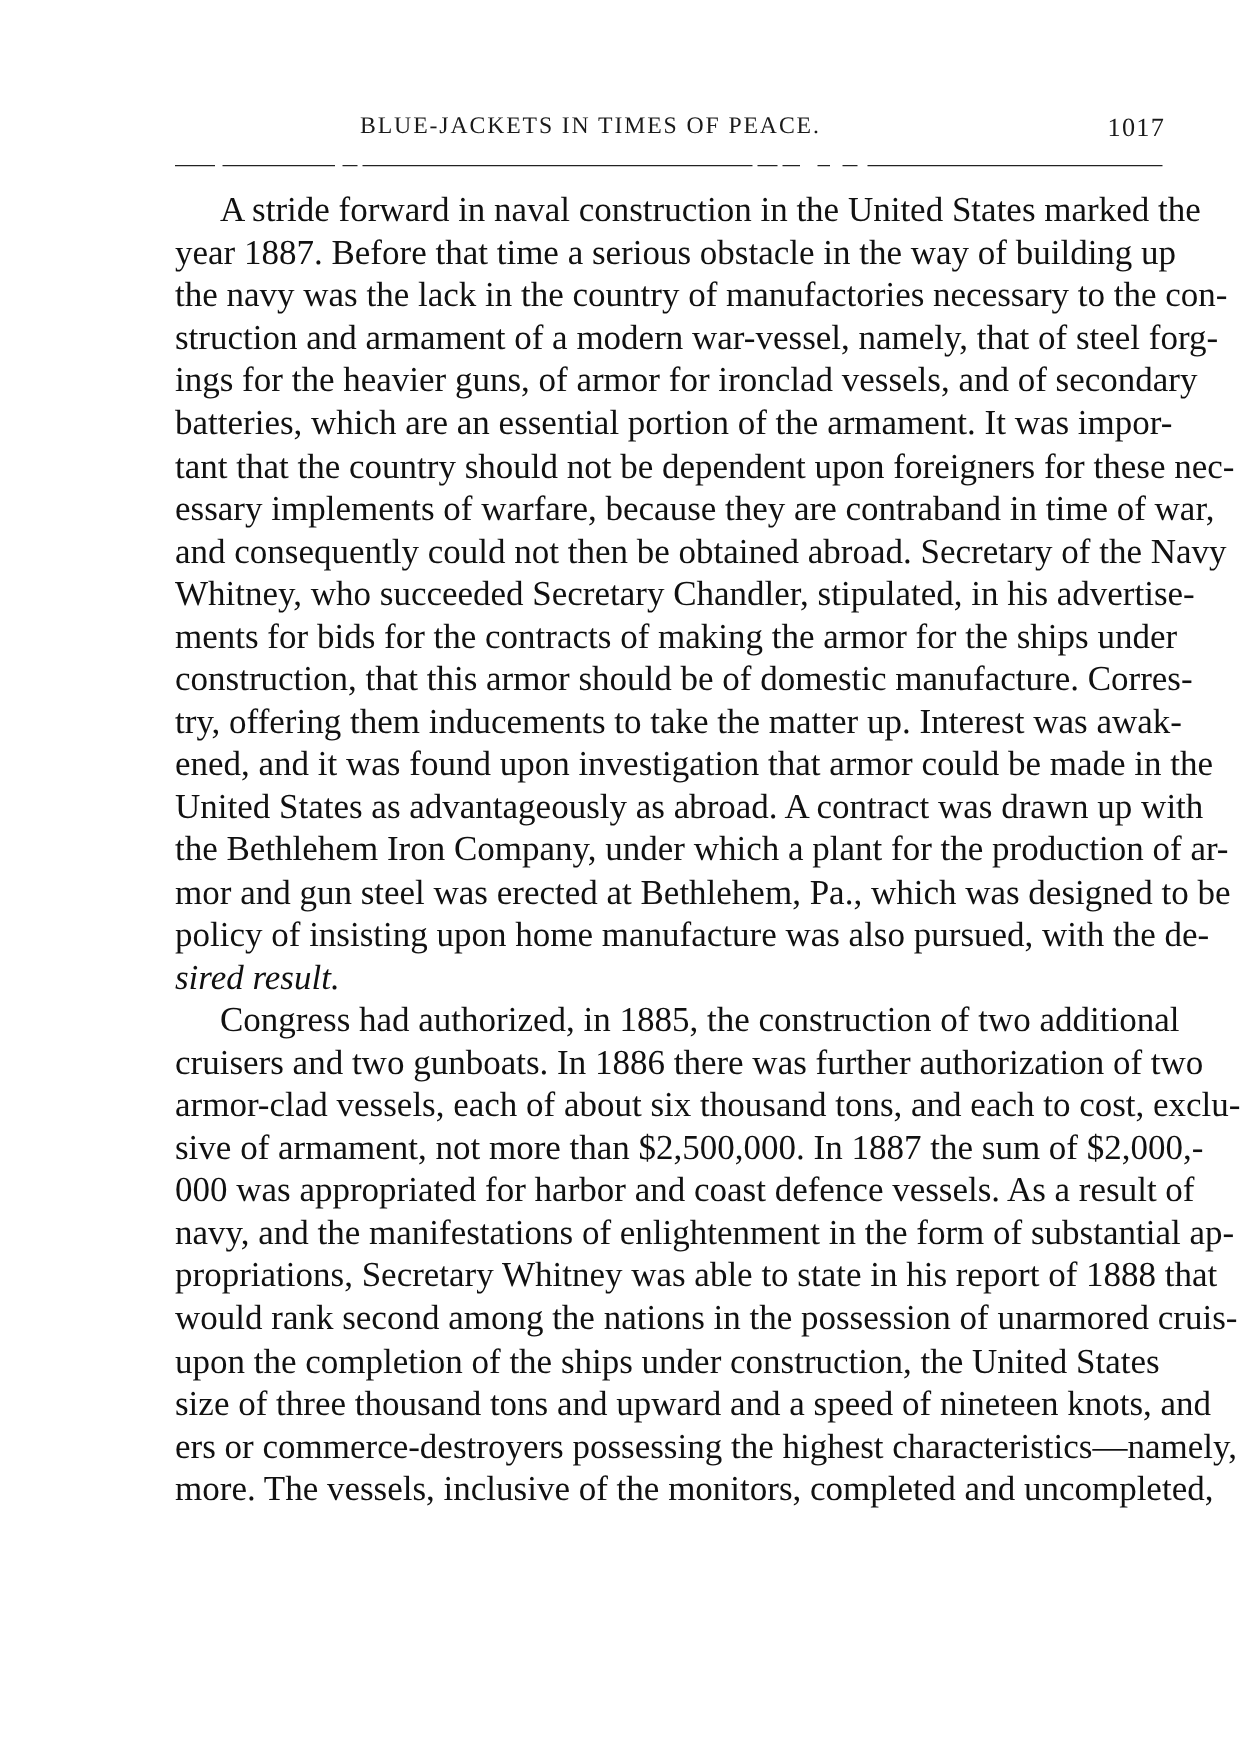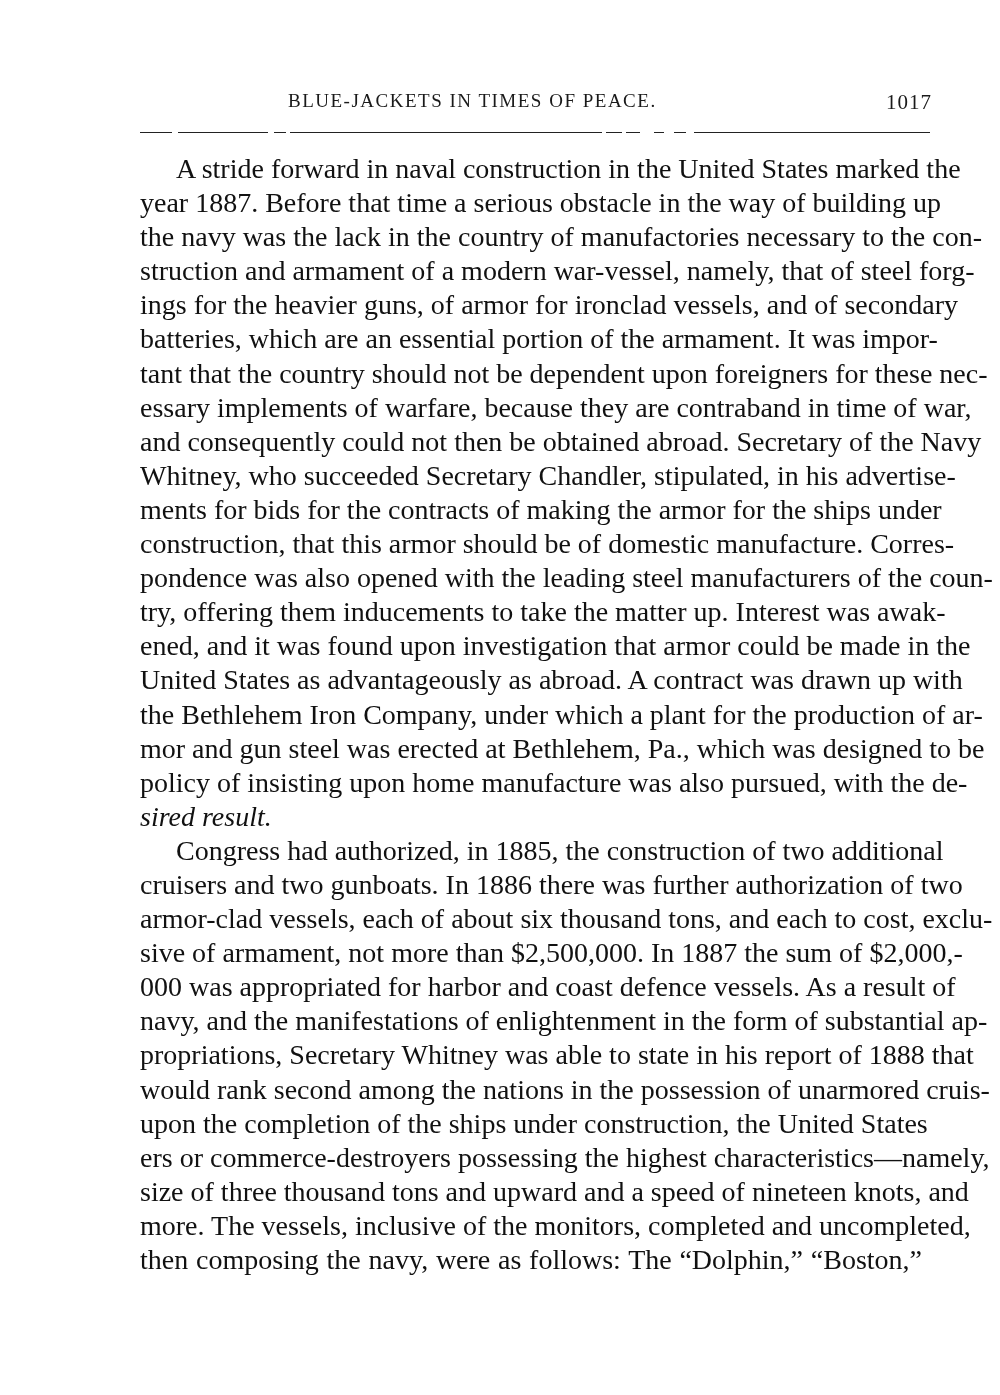--- a/index.html
+++ b/index.html
@@ -119,39 +119,37 @@
           <div class="line"><span class="t">the navy was the lack in the country of manufactories necessary to the con-</span></div>
           <div class="line"><span class="t">struction and armament of a modern war-vessel, namely, that of steel forg-</span></div>
           <div class="line"><span class="t">ings for the heavier guns, of armor for ironclad vessels, and of secondary</span></div>
           <div class="line"><span class="t">batteries, which are an essential portion of the armament.  It was impor-</span></div>
           <div class="line"><span class="t">tant that the country should not be dependent upon foreigners for these nec-</span></div>
           <div class="line"><span class="t">essary implements of warfare, because they are contraband in time of war,</span></div>
           <div class="line"><span class="t">and consequently could not then be obtained abroad.  Secretary of the Navy</span></div>
           <div class="line"><span class="t">Whitney, who succeeded Secretary Chandler, stipulated, in his advertise-</span></div>
           <div class="line"><span class="t">ments for bids for the contracts of making the armor for the ships under</span></div>
           <div class="line"><span class="t">construction, that this armor should be of domestic manufacture.  Corres-</span></div>
-          <div class="line"><span class="t">pondence was also opened with the leading steel manufacturers of the coun-</span></div>
           <div class="line"><span class="t">try, offering them inducements to take the matter up.  Interest was awak-</span></div>
           <div class="line"><span class="t">ened, and it was found upon investigation that armor could be made in the</span></div>
           <div class="line"><span class="t">United States as advantageously as abroad.  A contract was drawn up with</span></div>
           <div class="line"><span class="t">the Bethlehem Iron Company, under which a plant for the production of ar-</span></div>
           <div class="line"><span class="t">mor and gun steel was erected at Bethlehem, Pa., which was designed to be</span></div>
           <div class="line"><span class="t">policy of insisting upon home manufacture was also pursued, with the de-</span></div>
           <div class="line last"><span class="t">sired result.</span></div>
         </div>
         <div class="paragraph">
           <div class="line indent"><span class="t" style="width: 100%;">Congress had authorized, in 1885, the construction of two additional</span></div>
           <div class="line"><span class="t">cruisers and two gunboats.  In 1886 there was further authorization of two</span></div>
           <div class="line"><span class="t">armor-clad vessels, each of about six thousand tons, and each to cost, exclu-</span></div>
           <div class="line"><span class="t">sive of armament, not more than $2,500,000.  In 1887 the sum of $2,000,-</span></div>
           <div class="line"><span class="t">000 was appropriated for harbor and coast defence vessels.  As a result of</span></div>
           <div class="line"><span class="t">navy, and the manifestations of enlightenment in the form of substantial ap-</span></div>
           <div class="line"><span class="t">propriations, Secretary Whitney was able to state in his report of 1888 that</span></div>
           <div class="line"><span class="t">would rank second among the nations in the possession of unarmored cruis-</span></div>
           <div class="line"><span class="t">upon the completion of the ships under construction, the United States</span></div>
+          <div class="line"><span class="t">size of three thousand tons and upward and a speed of nineteen knots, and</span></div>
           <div class="line"><span class="t">ers or commerce-destroyers possessing the highest characteristics—namely,</span></div>
-          <div class="line"><span class="t">size of three thousand tons and upward and a speed of nineteen knots, and</span></div>
           <div class="line"><span class="t">more.  The vessels, inclusive of the monitors, completed and uncompleted,</span></div>
-          <div class="line"><span class="t">then composing the navy, were as follows: The “Dolphin,” “Boston,”</span></div>
         </div>
       </div>
   </div>
 </div>
 
 </body></html>

